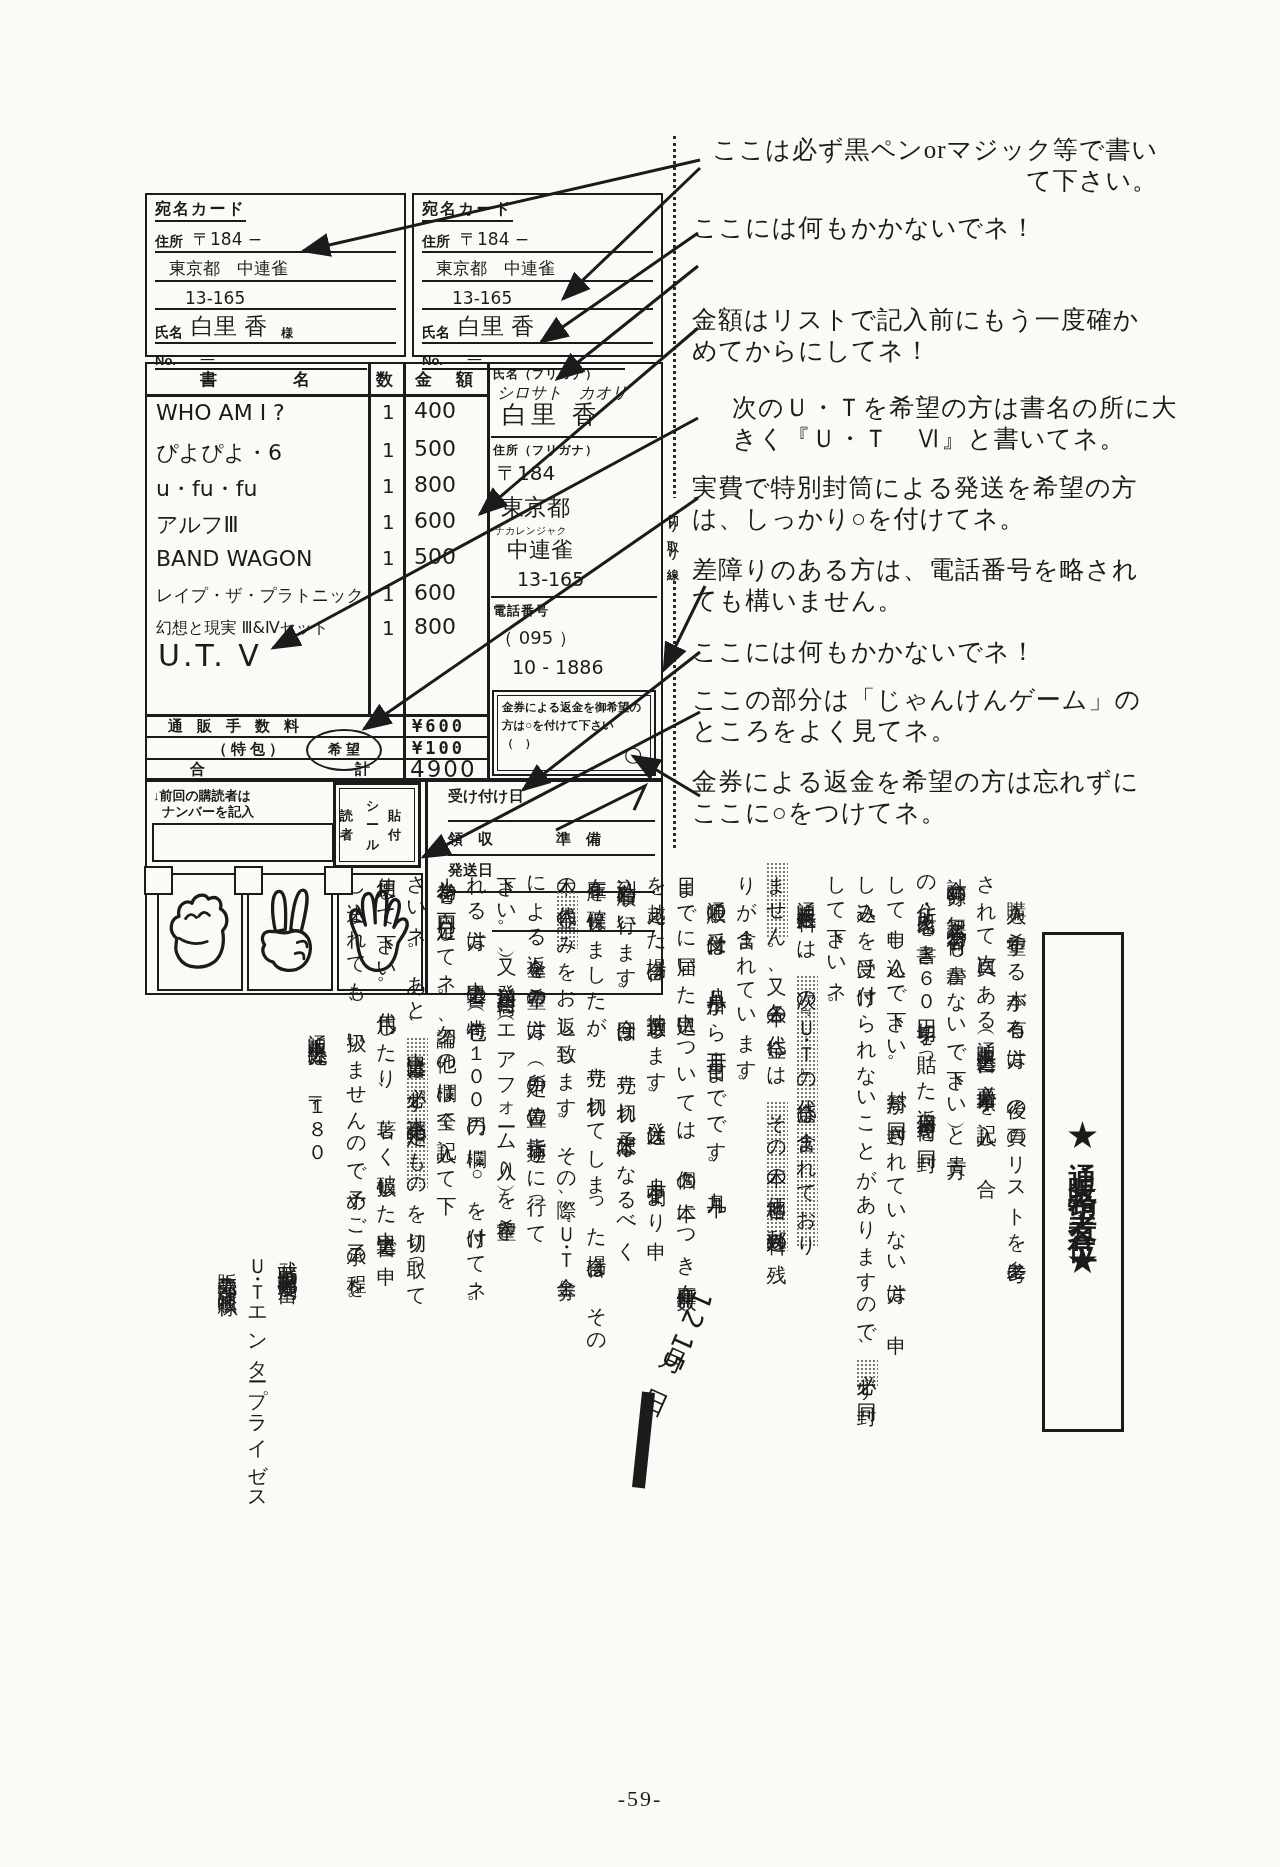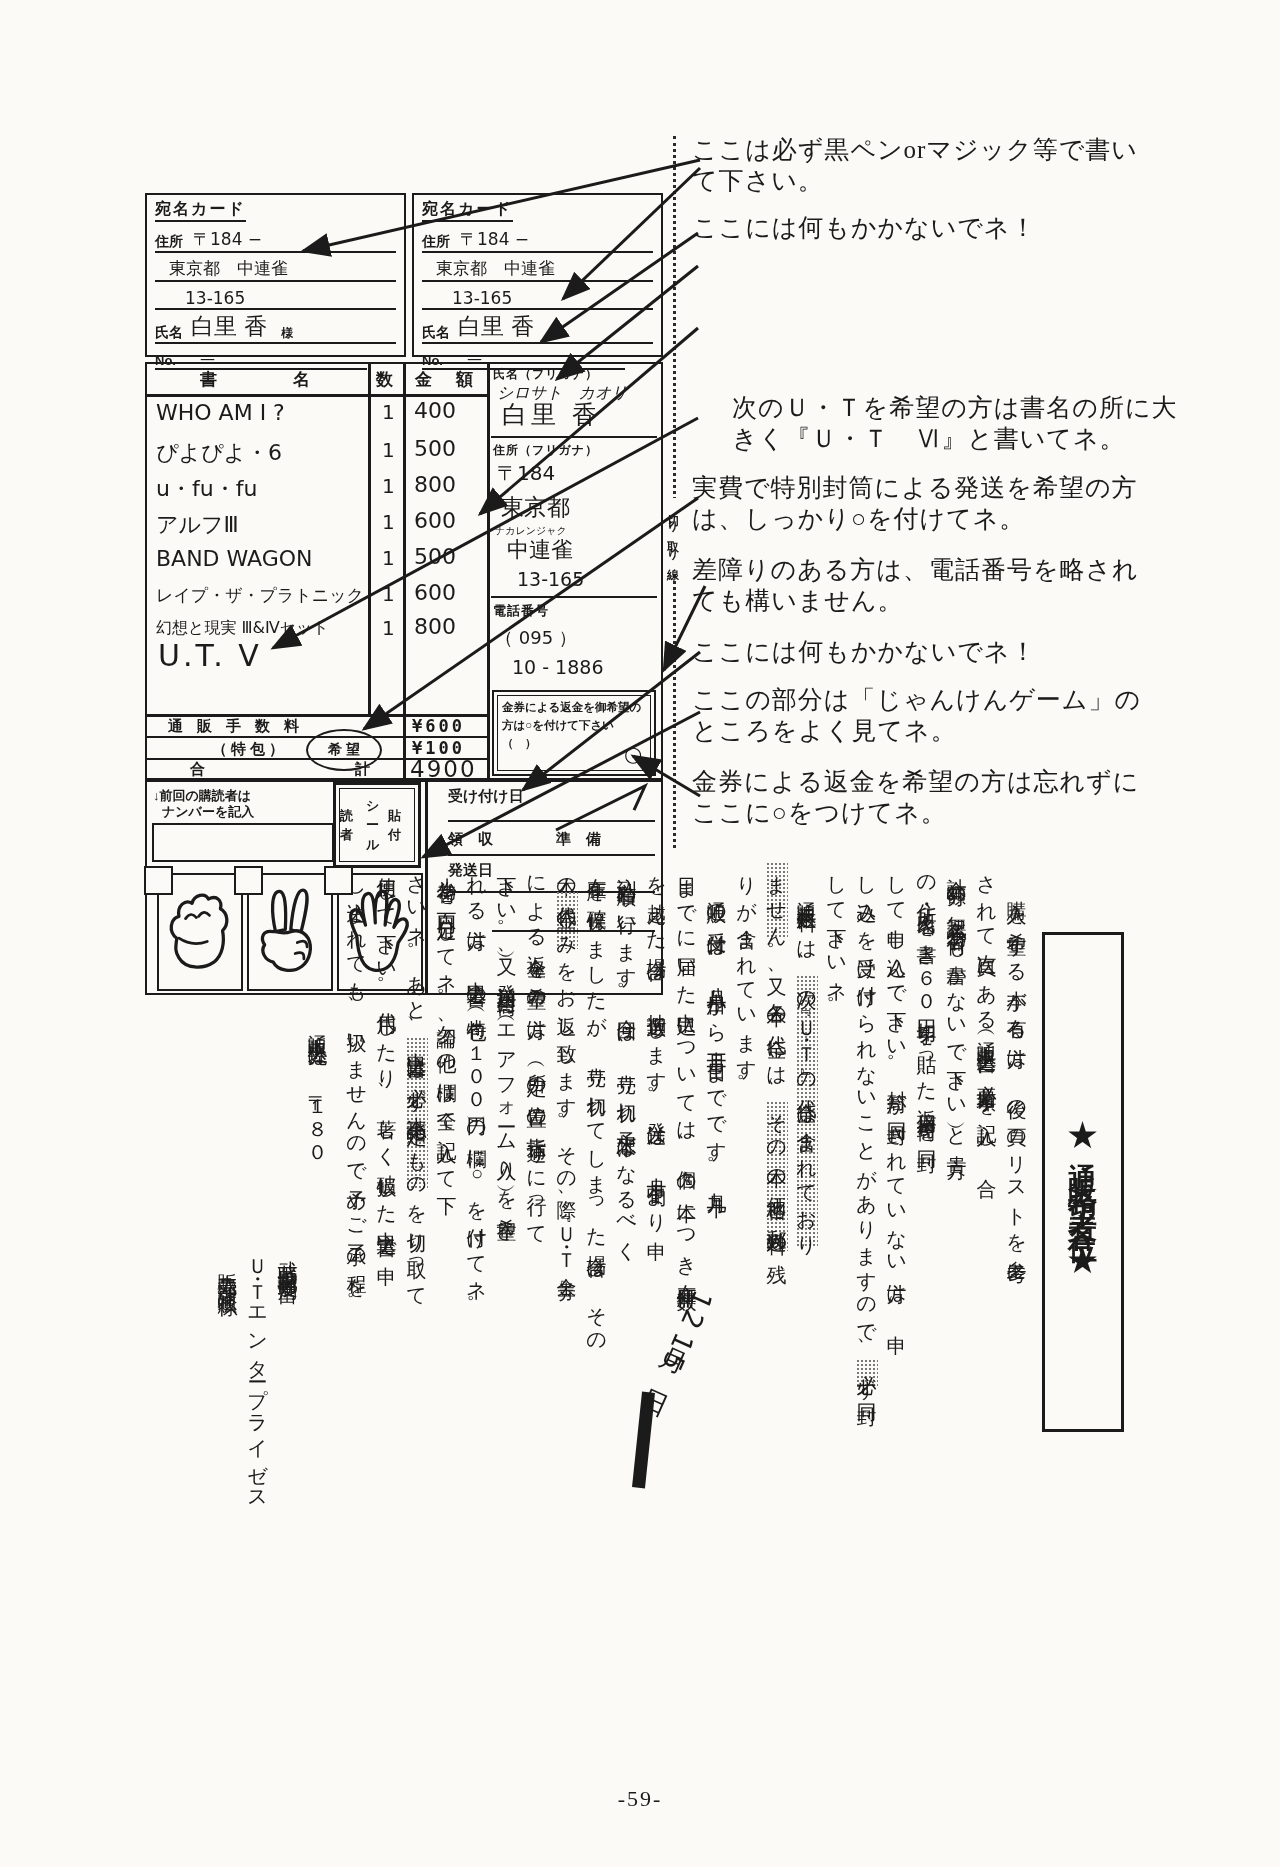--- a/index.html
+++ b/index.html
@@ -213,22 +213,23 @@
   <div class="abs lbl" style="left:448px;top:830px;font-size:15px;">領　収</div>
   <div class="abs lbl" style="left:556px;top:830px;font-size:15px;">準　備</div>
   <div class="uline" style="left:448px;top:854px;width:207px;"></div>
   <div class="abs lbl" style="left:448px;top:861px;font-size:15px;">発送日</div>
   <div class="uline" style="left:448px;top:891px;width:207px;"></div>
   <div class="uline" style="left:492px;top:930px;width:163px;"></div>
 
   <div class="abs" style="left:673px;top:136px;height:712px;border-left:3px dotted #2a2a2a;"></div>
   <div class="abs vwrap" style="left:664px;top:498px;background:#fbfaf6;padding:6px 0;font-size:12px;letter-spacing:7px;font-weight:bold;">切り取り線</div>
 
-  <p class="annot" style="top:134px;">ここは必ず黒ペンorマジック等で書いて下さい。</p>
+  <p class="annot" style="top:134px;text-align:right;">ここは必ず黒ペンorマジック等で書いて下さい。</p>
   <p class="annot" style="top:212px;">ここには何もかかないでネ！</p>
+  <p class="annot" style="top:304px;">金額はリストで記入前にもう一度確かめてからにしてネ！</p>
   <p class="annot" style="top:392px;margin-left:40px;">次のＵ・Ｔを希望の方は書名の所に大きく『Ｕ・Ｔ　Ⅵ』と書いてネ。</p>
   <p class="annot" style="top:472px;">実費で特別封筒による発送を希望の方は、しっかり○を付けてネ。</p>
   <p class="annot" style="top:554px;">差障りのある方は、電話番号を略されても構いません。</p>
   <p class="annot" style="top:636px;">ここには何もかかないでネ！</p>
   <p class="annot" style="top:684px;">ここの部分は「じゃんけんゲーム」のところをよく見てネ。</p>
   <p class="annot" style="top:766px;">金券による返金を希望の方は忘れずにここに○をつけてネ。</p>
 
   <svg class="arrows" width="1280" height="1867">
     <defs>
       <marker id="ah" markerWidth="12" markerHeight="10" refX="9" refY="4" orient="auto">

